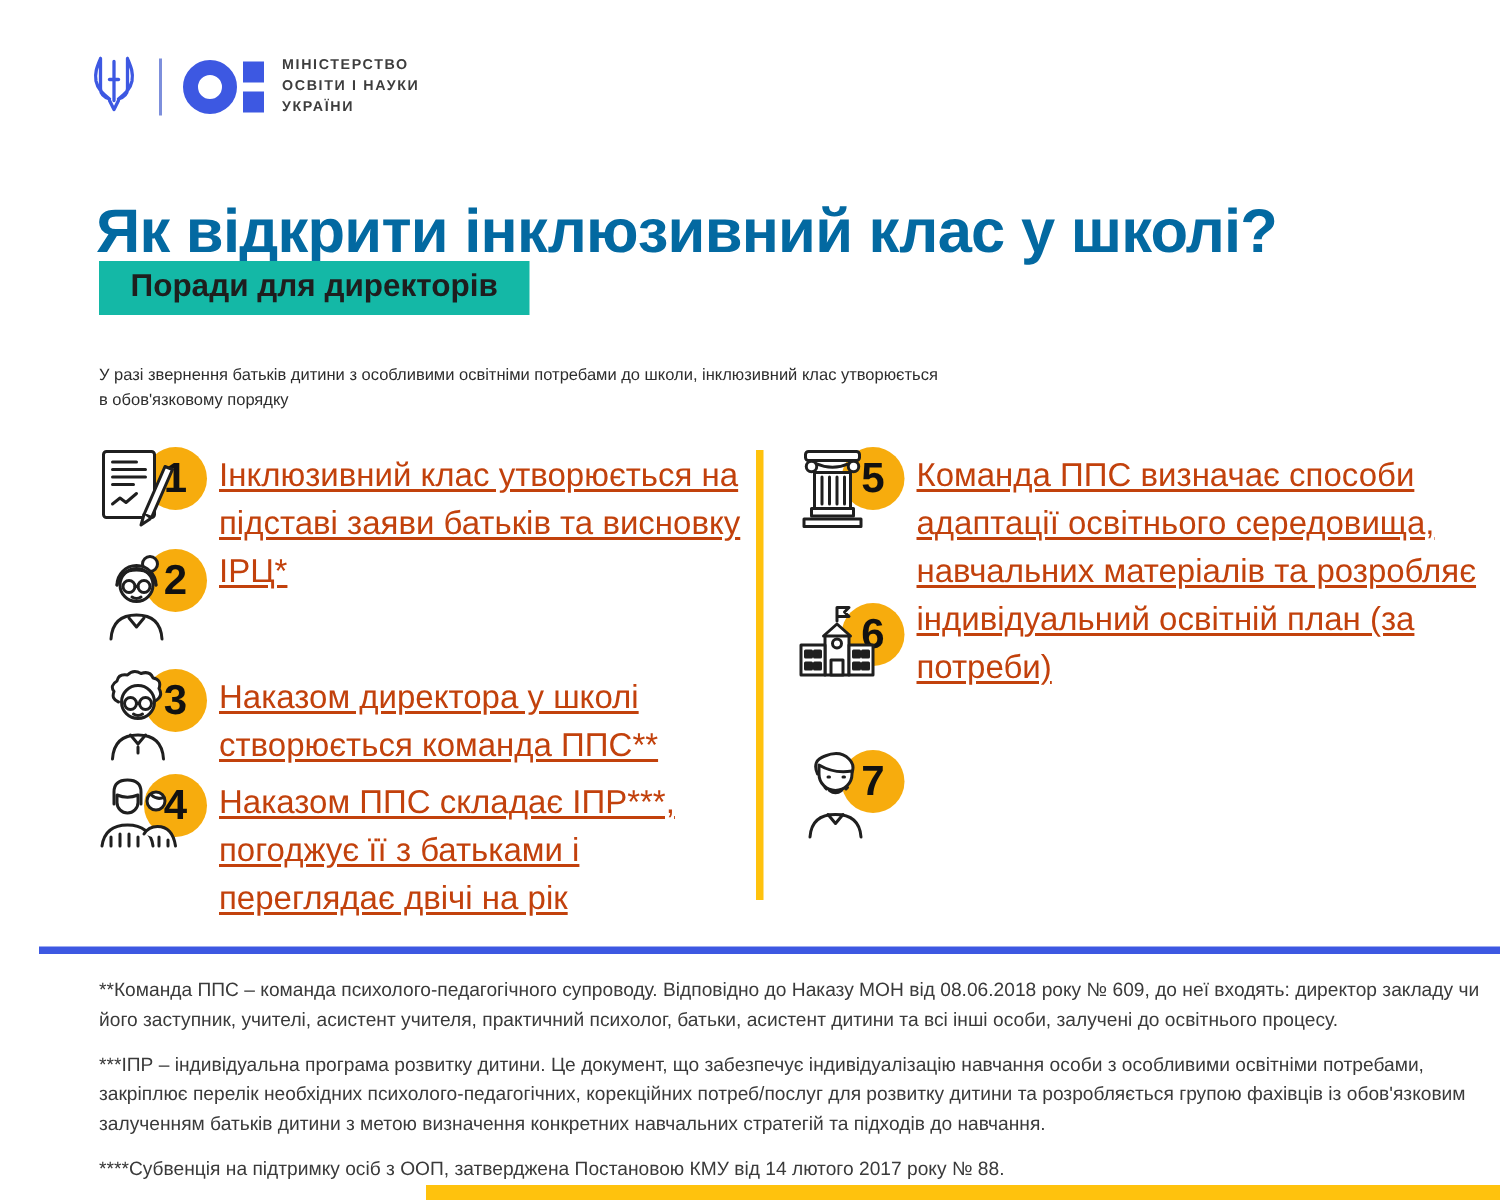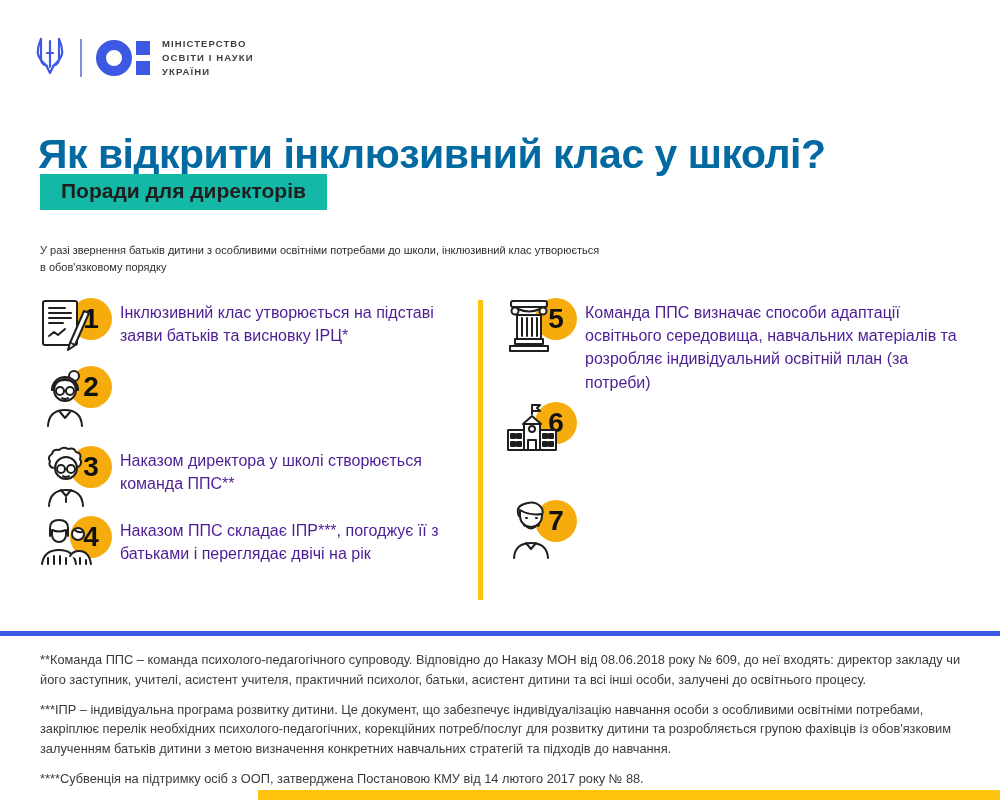--- a/index.html
+++ b/index.html
@@ -1,21 +1,21 @@
 <!DOCTYPE html>
 <html><head>
 <meta charset="utf-8">
 <style>
   html,body{margin:0;padding:0;}
   body{
     width:1000px;height:800px;position:relative;background:#ffffff;
     font-family:"Liberation Sans","DejaVu Sans",sans-serif;color:#2d2d2d;
     overflow:hidden;
   }
-  .abs{position:absolute;}
+  .abs{position:absolute;margin-left:26px;}
 
   
   .logo-row{top:36px;left:36px;height:44px;display:flex;align-items:center;}
   .trident svg{display:block;}
   .logo-sep{width:2px;height:38px;background:#7d8fdc;margin:0 14px 0 16px;}
   .o-ring{width:36px;height:36px;border-radius:50%;border:10px solid #3d58e2;box-sizing:border-box;}
   .o-squares{display:flex;flex-direction:column;justify-content:space-between;height:34px;margin-left:4px;}
   .o-squares i{display:block;width:14px;height:14px;background:#3d58e2;}
   .ministry-name{
     margin-left:12px;font-size:9.5px;font-weight:bold;letter-spacing:1.1px;
@@ -38,21 +38,21 @@
   
   .item{display:flex;align-items:flex-start;}
   .item .icon-wrap{position:relative;width:80px;height:62px;flex:none;}
   .num-circle{
     position:absolute;left:30px;top:0;width:42px;height:42px;border-radius:50%;
     background:#f7ac0d;z-index:0;display:flex;align-items:center;justify-content:center;
     font-size:28px;font-weight:bold;color:#111;
   }
   .icon{position:absolute;left:0;top:0;z-index:1;}
   .icon svg{display:block;}
-  .item-text{font-size:16px;line-height:1.45;color:#4c1d95;padding-top:3px;}
+  .item-text{font-size:22px;line-height:1.45;color:#c2410c;padding-top:3px;text-decoration:underline;}
 
   .col-divider{left:478px;top:300px;width:5px;height:300px;background:#ffc20d;}
 
   
   .footer-rule{left:0;top:631px;width:1000px;height:5px;background:#3d58e2;}
   .footnotes{left:40px;top:650px;width:925px;font-size:12.8px;line-height:1.55;color:#3a3a3a;}
   .footnotes p{margin:0 0 10px 0;}
   .footnotes a{color:#3d6ce5;text-decoration:none;}
   .bottom-bar{left:258px;top:790px;width:742px;height:10px;background:#ffc20d;}
 </style>

